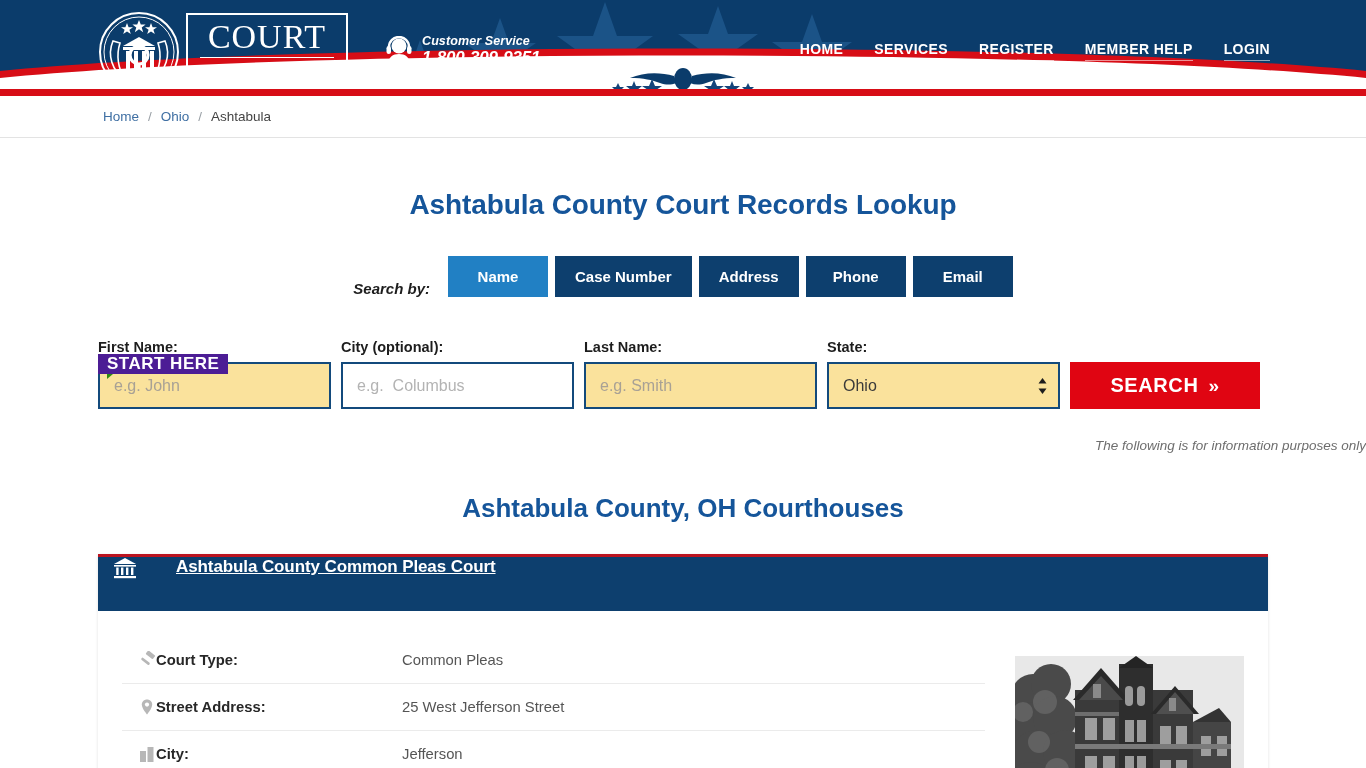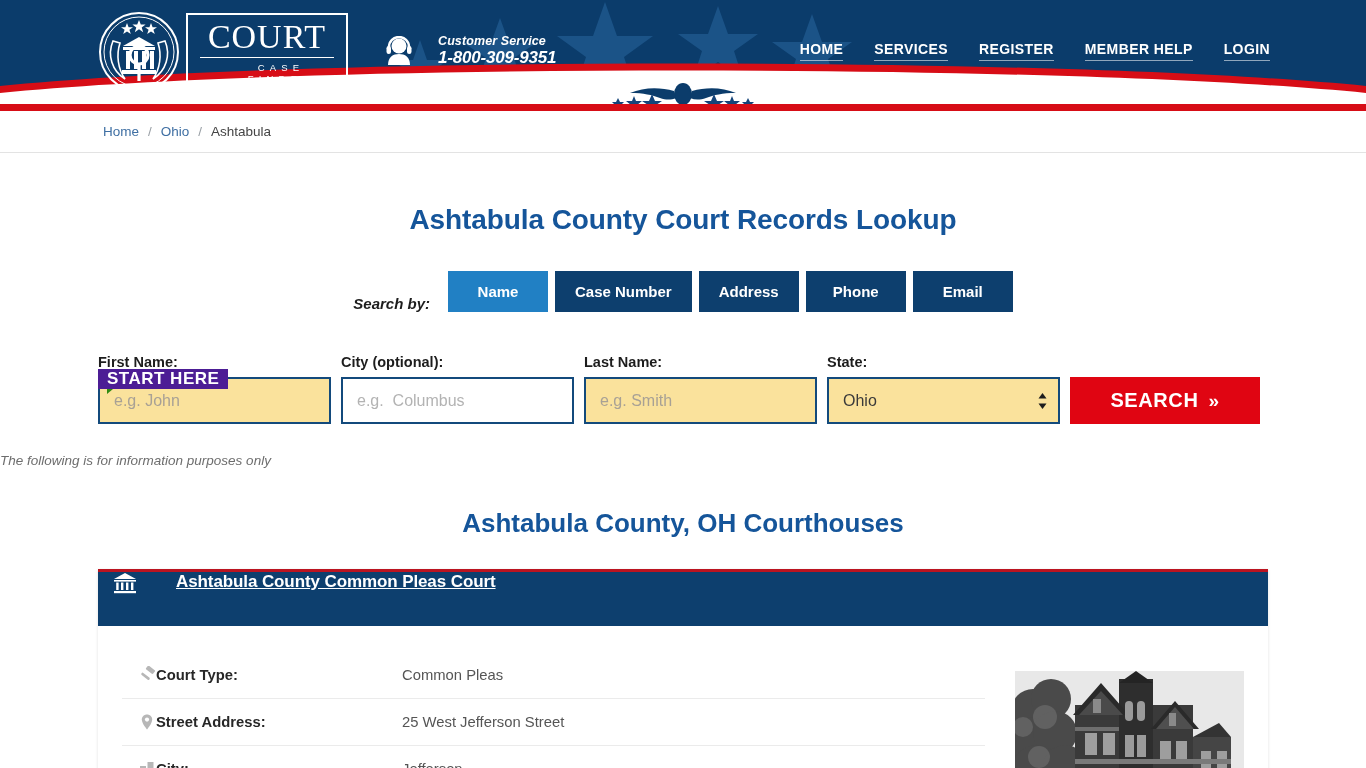--- a/index.html
+++ b/index.html
@@ -9,21 +9,21 @@
     overflow: hidden;
     background: #ffffff;
     font-family: "Liberation Sans", sans-serif;
     -webkit-font-smoothing: antialiased;
   }
 
   
   .site-header {
     position: relative;
     width: 1366px;
-    height: 104px;
+    height: 89px;
     background: #0b3c6b;
     overflow: hidden;
   }
   .hdr-stars {
     position: absolute;
     top: 0; left: 0;
     width: 1366px; height: 104px;
     pointer-events: none;
   }
   .hdr-wave {
@@ -65,21 +65,21 @@
     font-size: 9.5px;
     letter-spacing: 5.2px;
     margin-top: 4px;
     padding-left: 4px;
     margin-left: 24px;
   }
 
   .cs-block {
     position: absolute;
     left: 385px; top: 34px;
-    display: flex; align-items: center; gap: 16px;
+    display: flex; align-items: center;
   }
   .cs-icon { width: 28px; height: 30px; flex: 0 0 28px; }
   .cs-text { margin-left: 9px; }
   .cs-label {
     color: #ffffff;
     font-style: italic;
     font-weight: bold;
     font-size: 12.5px;
     line-height: 14px;
     letter-spacing: .1px;
@@ -254,21 +254,21 @@
     font-size: 20px;
     font-weight: bold;
     letter-spacing: .6px;
     cursor: pointer;
     font-family: "Liberation Sans", sans-serif;
     display: flex; align-items: center; justify-content: center;
   }
   .search-btn .chev { margin-left: 10px; font-size: 19px; line-height: 1; }
 
   .disclaimer {
-    text-align: left;
+    text-align: right;
     color: #6d6d6d;
     font-style: italic;
     font-size: 13.5px;
     margin-top: 29px;
   }
 
   .section-title {
     text-align: center;
     color: #15559a;
     font-size: 26px;

